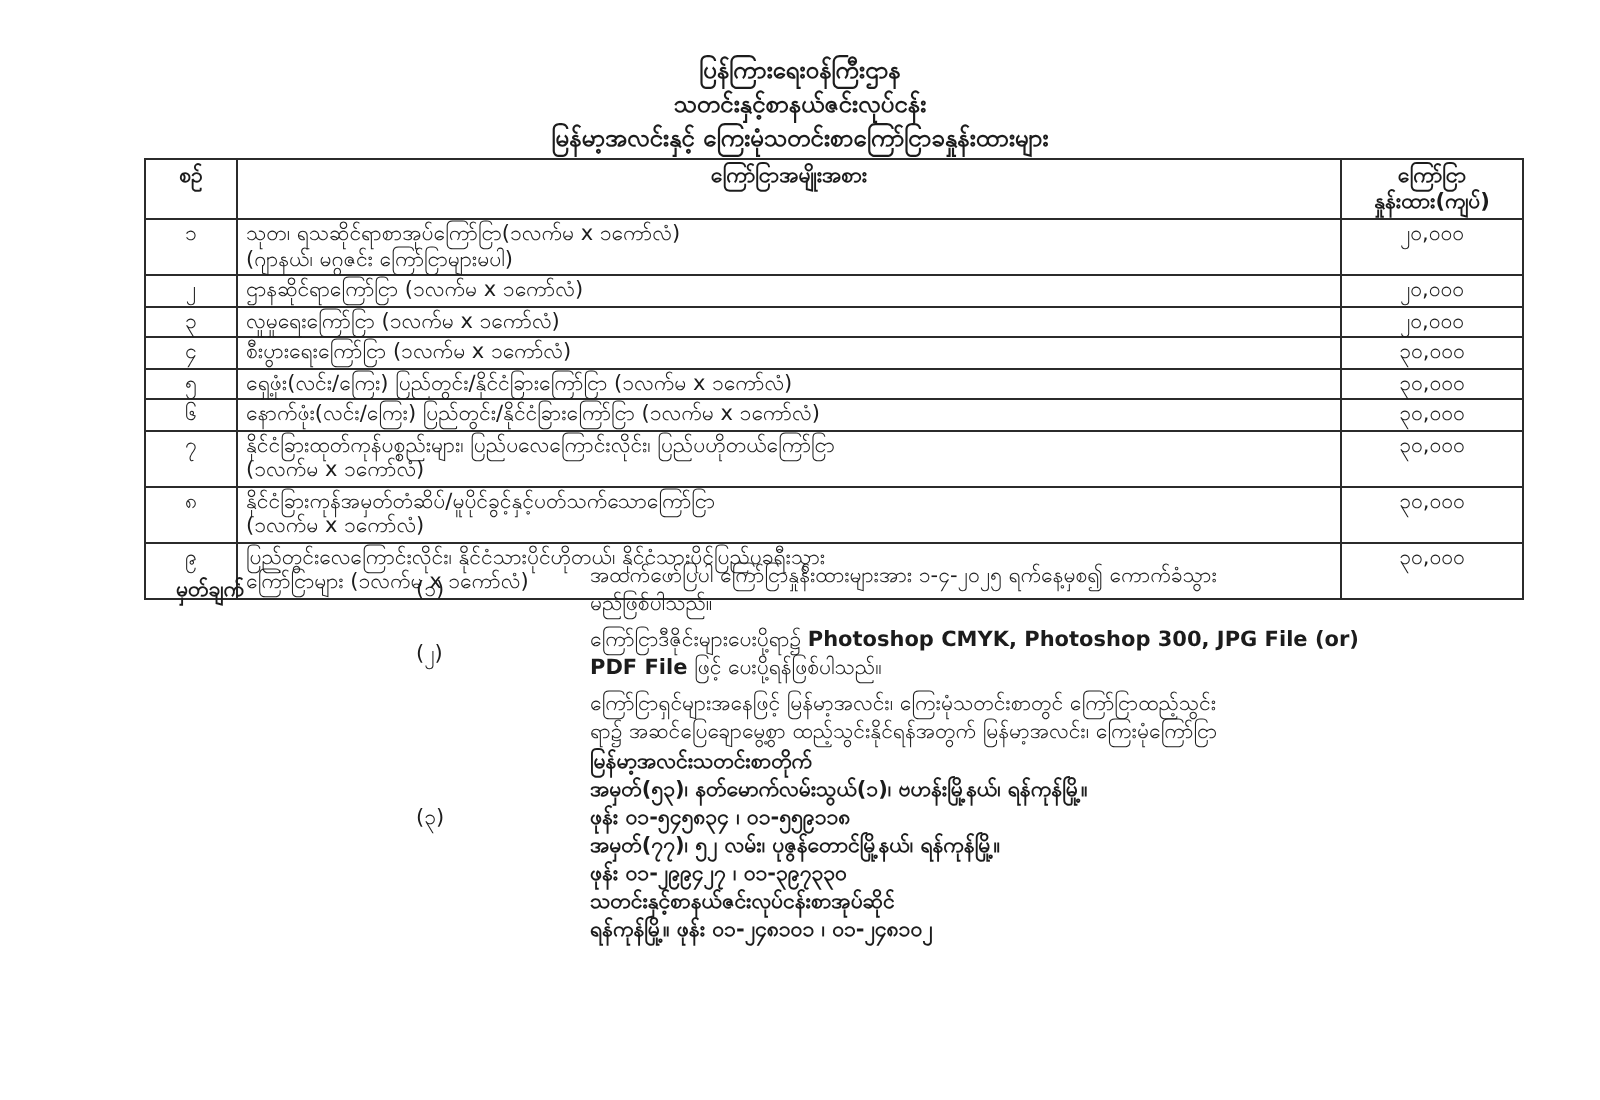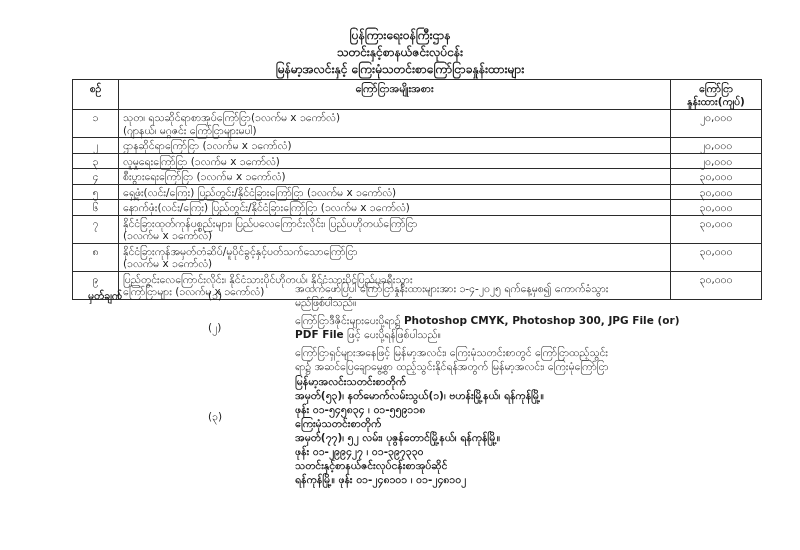--- a/index.html
+++ b/index.html
@@ -164,21 +164,20 @@
       <div class="note-label"></div>
       <div class="note-num">(၃)</div>
       <div class="note-text">
         <div>ကြော်ငြာရှင်များအနေဖြင့် မြန်မာ့အလင်း၊ ကြေးမုံသတင်းစာတွင် ကြော်ငြာထည့်သွင်း</div>
         <div>ရာ၌ အဆင်ပြေချောမွေ့စွာ ထည့်သွင်းနိုင်ရန်အတွက် မြန်မာ့အလင်း၊ ကြေးမုံကြော်ငြာ</div>
 
         <div class="offices">
           <div>မြန်မာ့အလင်းသတင်းစာတိုက်</div>
           <div>အမှတ်(၅၃)၊ နတ်မောက်လမ်းသွယ်(၁)၊ ဗဟန်းမြို့နယ်၊ ရန်ကုန်မြို့။</div>
           <div>ဖုန်း ၀၁-၅၄၅၈၃၄ ၊ ၀၁-၅၅၉၁၁၈</div>
-          <div>ကြေးမုံသတင်းစာတိုက်</div>
           <div>အမှတ်(၇၇)၊ ၅၂ လမ်း၊ ပုဇွန်တောင်မြို့နယ်၊ ရန်ကုန်မြို့။</div>
           <div>ဖုန်း ၀၁-၂၉၉၄၂၇ ၊ ၀၁-၃၉၇၃၃၀</div>
           <div>သတင်းနှင့်စာနယ်ဇင်းလုပ်ငန်းစာအုပ်ဆိုင်</div>
           <div>ရန်ကုန်မြို့။ ဖုန်း ၀၁-၂၄၈၁၀၁ ၊ ၀၁-၂၄၈၁၀၂</div>
         </div>
       </div>
     </div>
 
   </div>
 </div>

